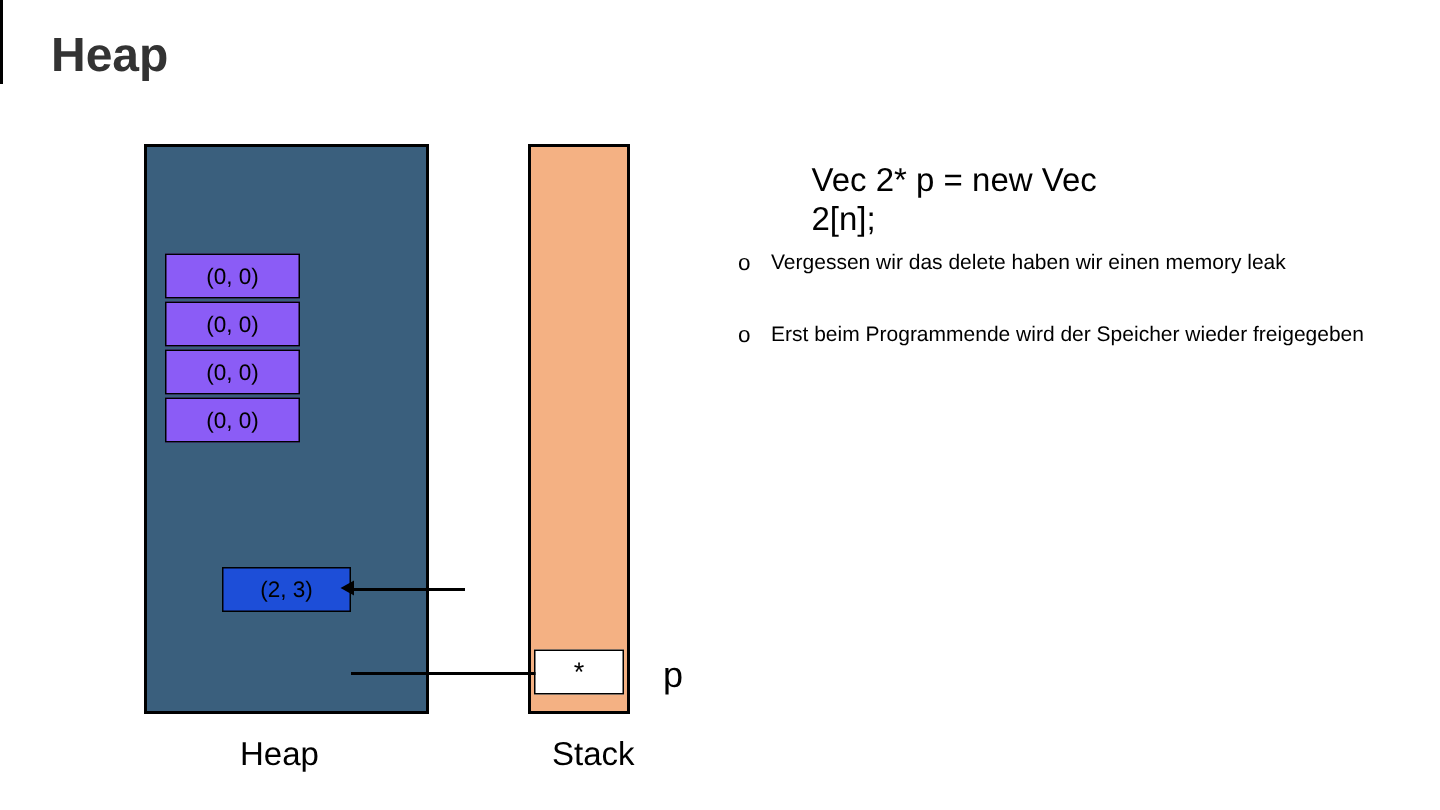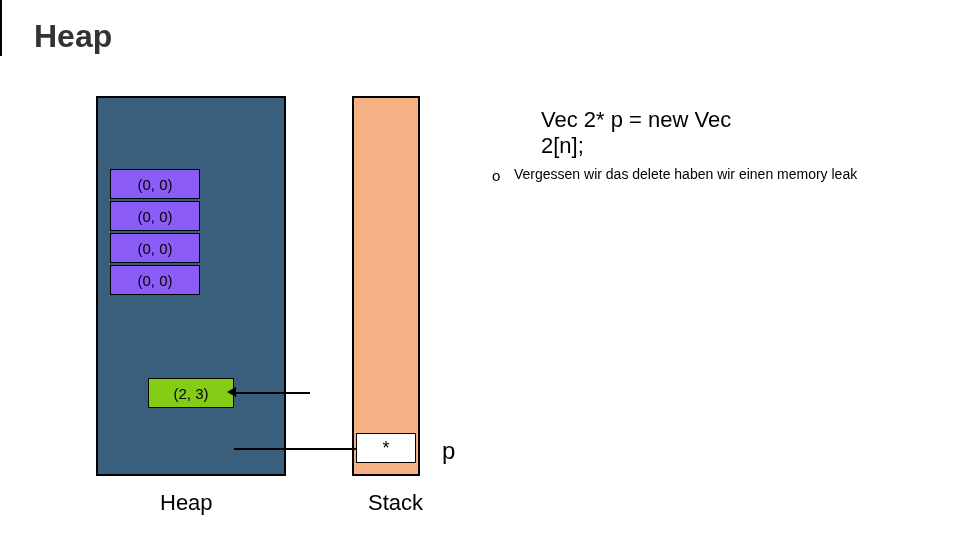--- a/index.html
+++ b/index.html
@@ -5,21 +5,21 @@
   * { box-sizing: border-box; margin: 0; padding: 0; }
   html, body { width: 960px; height: 540px; background: #fff; font-family: Arial, Helvetica, sans-serif; color: #000; }
   .slide { position: relative; width: 769px; height: 540px; }
   .title { position: absolute; left: 34px; top: 18px; font-size: 32px; font-weight: bold; color: #333; }
   .heap-rect { position: absolute; left: 96px; top: 96px; width: 190px; height: 380px; background: #3a5f7d; border: 2px solid #000; }
   .array-cell { position: absolute; left: 110px; width: 90px; height: 30px; background: #8b5cf6; border: 1.5px solid #000; font-size: 15px; display: flex; align-items: center; justify-content: center; }
   .cell-0 { top: 169px; }
   .cell-1 { top: 201px; }
   .cell-2 { top: 233px; }
   .cell-3 { top: 265px; }
-  .indep-cell { position: absolute; left: 148px; top: 378px; width: 86px; height: 30px; background: #84cc16; border: 1.5px solid #000; font-size: 15px; display: flex; align-items: center; justify-content: center; }
+  .indep-cell { position: absolute; left: 148px; top: 378px; width: 86px; height: 30px; background: #1d4ed8; border: 1.5px solid #000; font-size: 15px; display: flex; align-items: center; justify-content: center; }
   .heap-label { position: absolute; left: 160px; top: 490px; font-size: 22px; }
   .stack-rect { position: absolute; left: 352px; top: 96px; width: 68px; height: 380px; background: #f4b183; border: 2px solid #000; }
   .pointer-cell { position: absolute; left: 356px; top: 433px; width: 60px; height: 30px; background: #fff; border: 1.5px solid #000; font-size: 18px; display: flex; align-items: center; justify-content: center; }
   .stack-label { position: absolute; left: 368px; top: 490px; font-size: 22px; }
   .p-label { position: absolute; left: 442px; top: 437px; font-size: 24px; }
   .arrow-line { position: absolute; background: #000; height: 1.5px; }
   .line1 { left: 234px; top: 392px; width: 76px; }
   .line2 { left: 309px; top: 392px; width: 1.5px; height: 56px; background: #000; }
   .line3 { left: 234px; top: 448px; width: 123px; }
   .arrow-head-1 { position: absolute; left: 227px; top: 387px; width: 0; height: 0; border-top: 5px solid transparent; border-bottom: 5px solid transparent; border-right: 9px solid #000; }
@@ -52,14 +52,15 @@
 
   <div class="arrow-line line1"></div>
   <div class="line2"></div>
   <div class="arrow-line line3"></div>
   <div class="arrow-head-1"></div>
 
   <div class="code-line">Vec 2* p = new Vec 2[n];</div>
 
   <ul class="bullets">
     <li>Vergessen wir das delete haben wir einen memory leak</li>
+    <li>Erst beim Programmende wird der Speicher wieder freigegeben</li>
   </ul>
 </div>
 
 </body></html>

